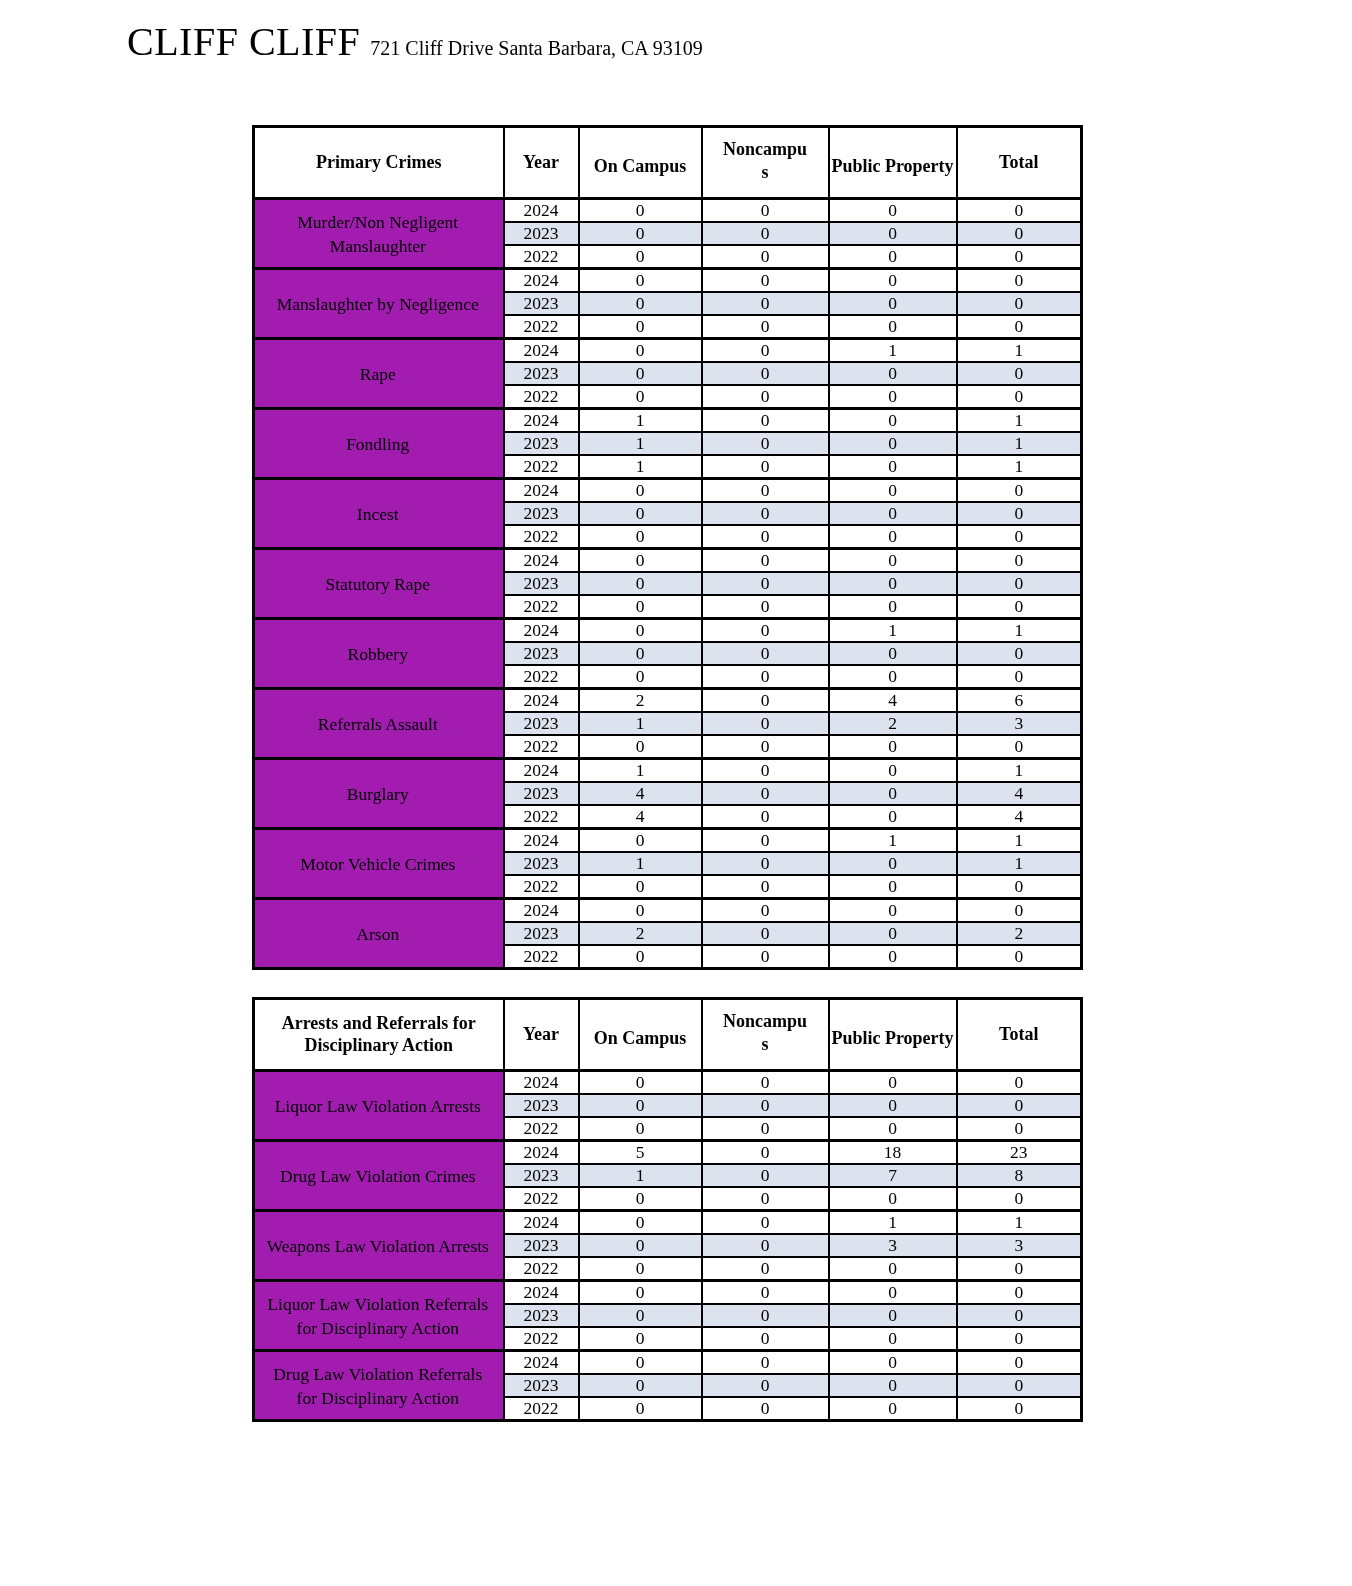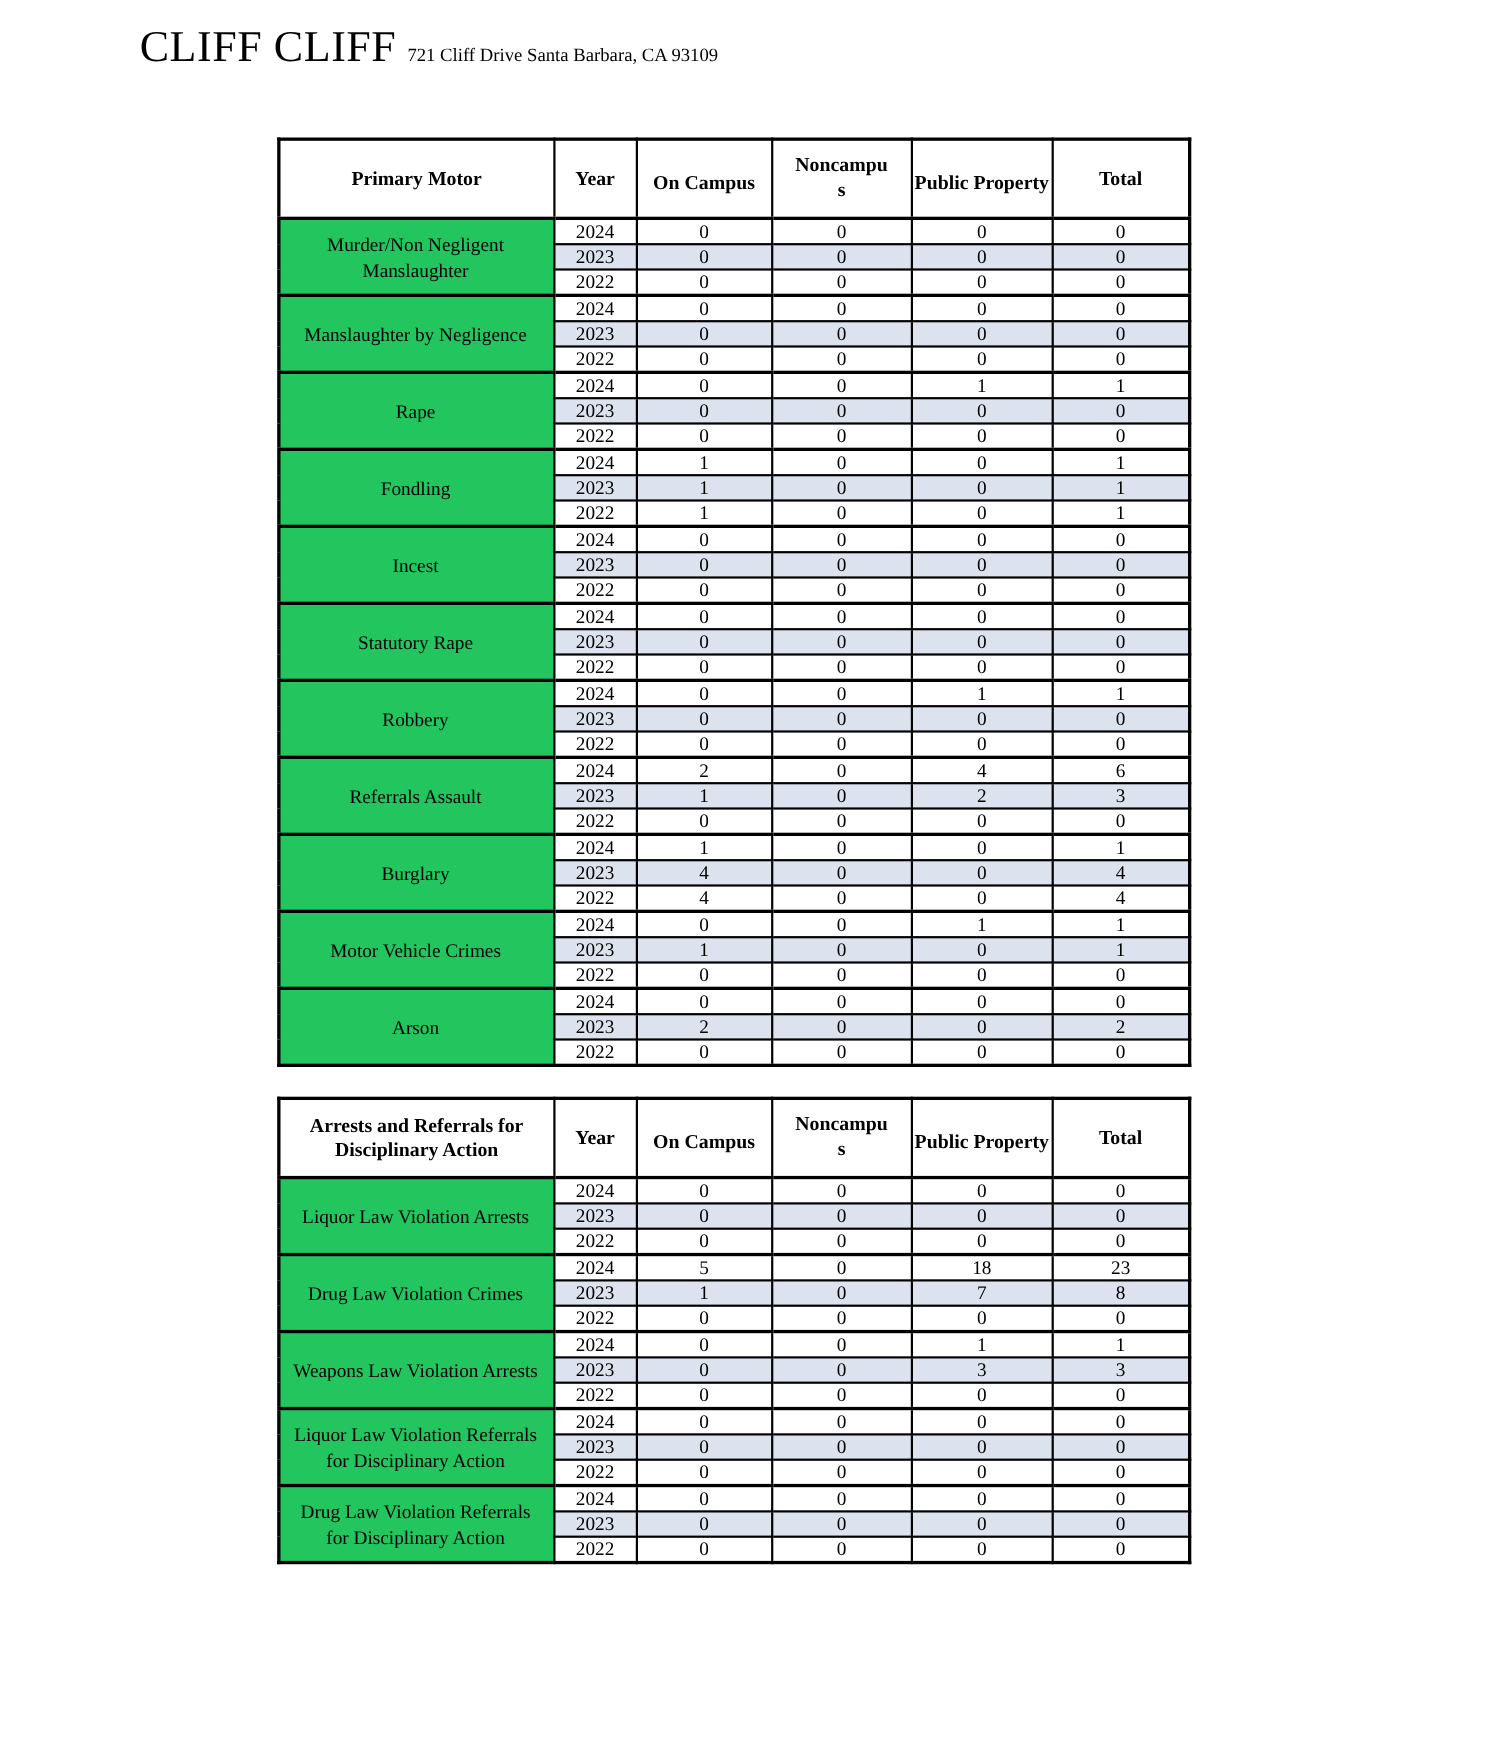--- a/index.html
+++ b/index.html
@@ -20,21 +20,21 @@
   
   .page-header{
     padding:18px 0 0 127px;
     white-space:nowrap;
   }
   .title-main{
     font-size:40px;
     letter-spacing:0.5px;
   }
   .title-address{
-    font-size:17px;
+    font-size:20px;
     margin-left:10px;
   }
   
   .tables-wrap{margin-top:60px;}
   table.crime-table{
     border-collapse:collapse;
     table-layout:fixed;
     width:828px;
     margin-left:252px;
     color:var(--text-color);
@@ -78,21 +78,21 @@
     height:23px;
     font-size:17.5px;
     text-align:center;
     vertical-align:middle;
   }
   td.category{
     text-align:left;
     vertical-align:top;
     padding:1px 10px 0 8px;
     line-height:1.38;
-    background:#22c55e;
+    background:#a21caf;
   }
   tr.group-start td{border-top:3px solid var(--border-color);}
   tr.shaded td{background:var(--shaded-row);}
 </style>
 </head>
 <body>
 
 <div class="page-header">
   <span class="title-main">CLIFF CLIFF</span><span class="title-address">721 Cliff Drive Santa Barbara, CA 93109</span>
 </div>
@@ -102,21 +102,21 @@
       <colgroup>
         <col class="col-category">
         <col class="col-year">
         <col class="col-on-campus">
         <col class="col-noncampus">
         <col class="col-public-property">
         <col class="col-total">
       </colgroup>
       <thead>
         <tr>
-          <th class="cat-hdr">Primary Motor</th>
+          <th class="cat-hdr">Primary Crimes</th>
           <th>Year</th>
           <th class="va-top">On Campus</th>
           <th class="va-bottom"><span class="wrapbox">Noncampus</span></th>
           <th class="va-top">Public Property</th>
           <th>Total</th>
         </tr>
       </thead>
       <tbody>
         <tr class="group-start ">
           <td class="category" rowspan="3">Murder/Non Negligent Manslaughter</td>

